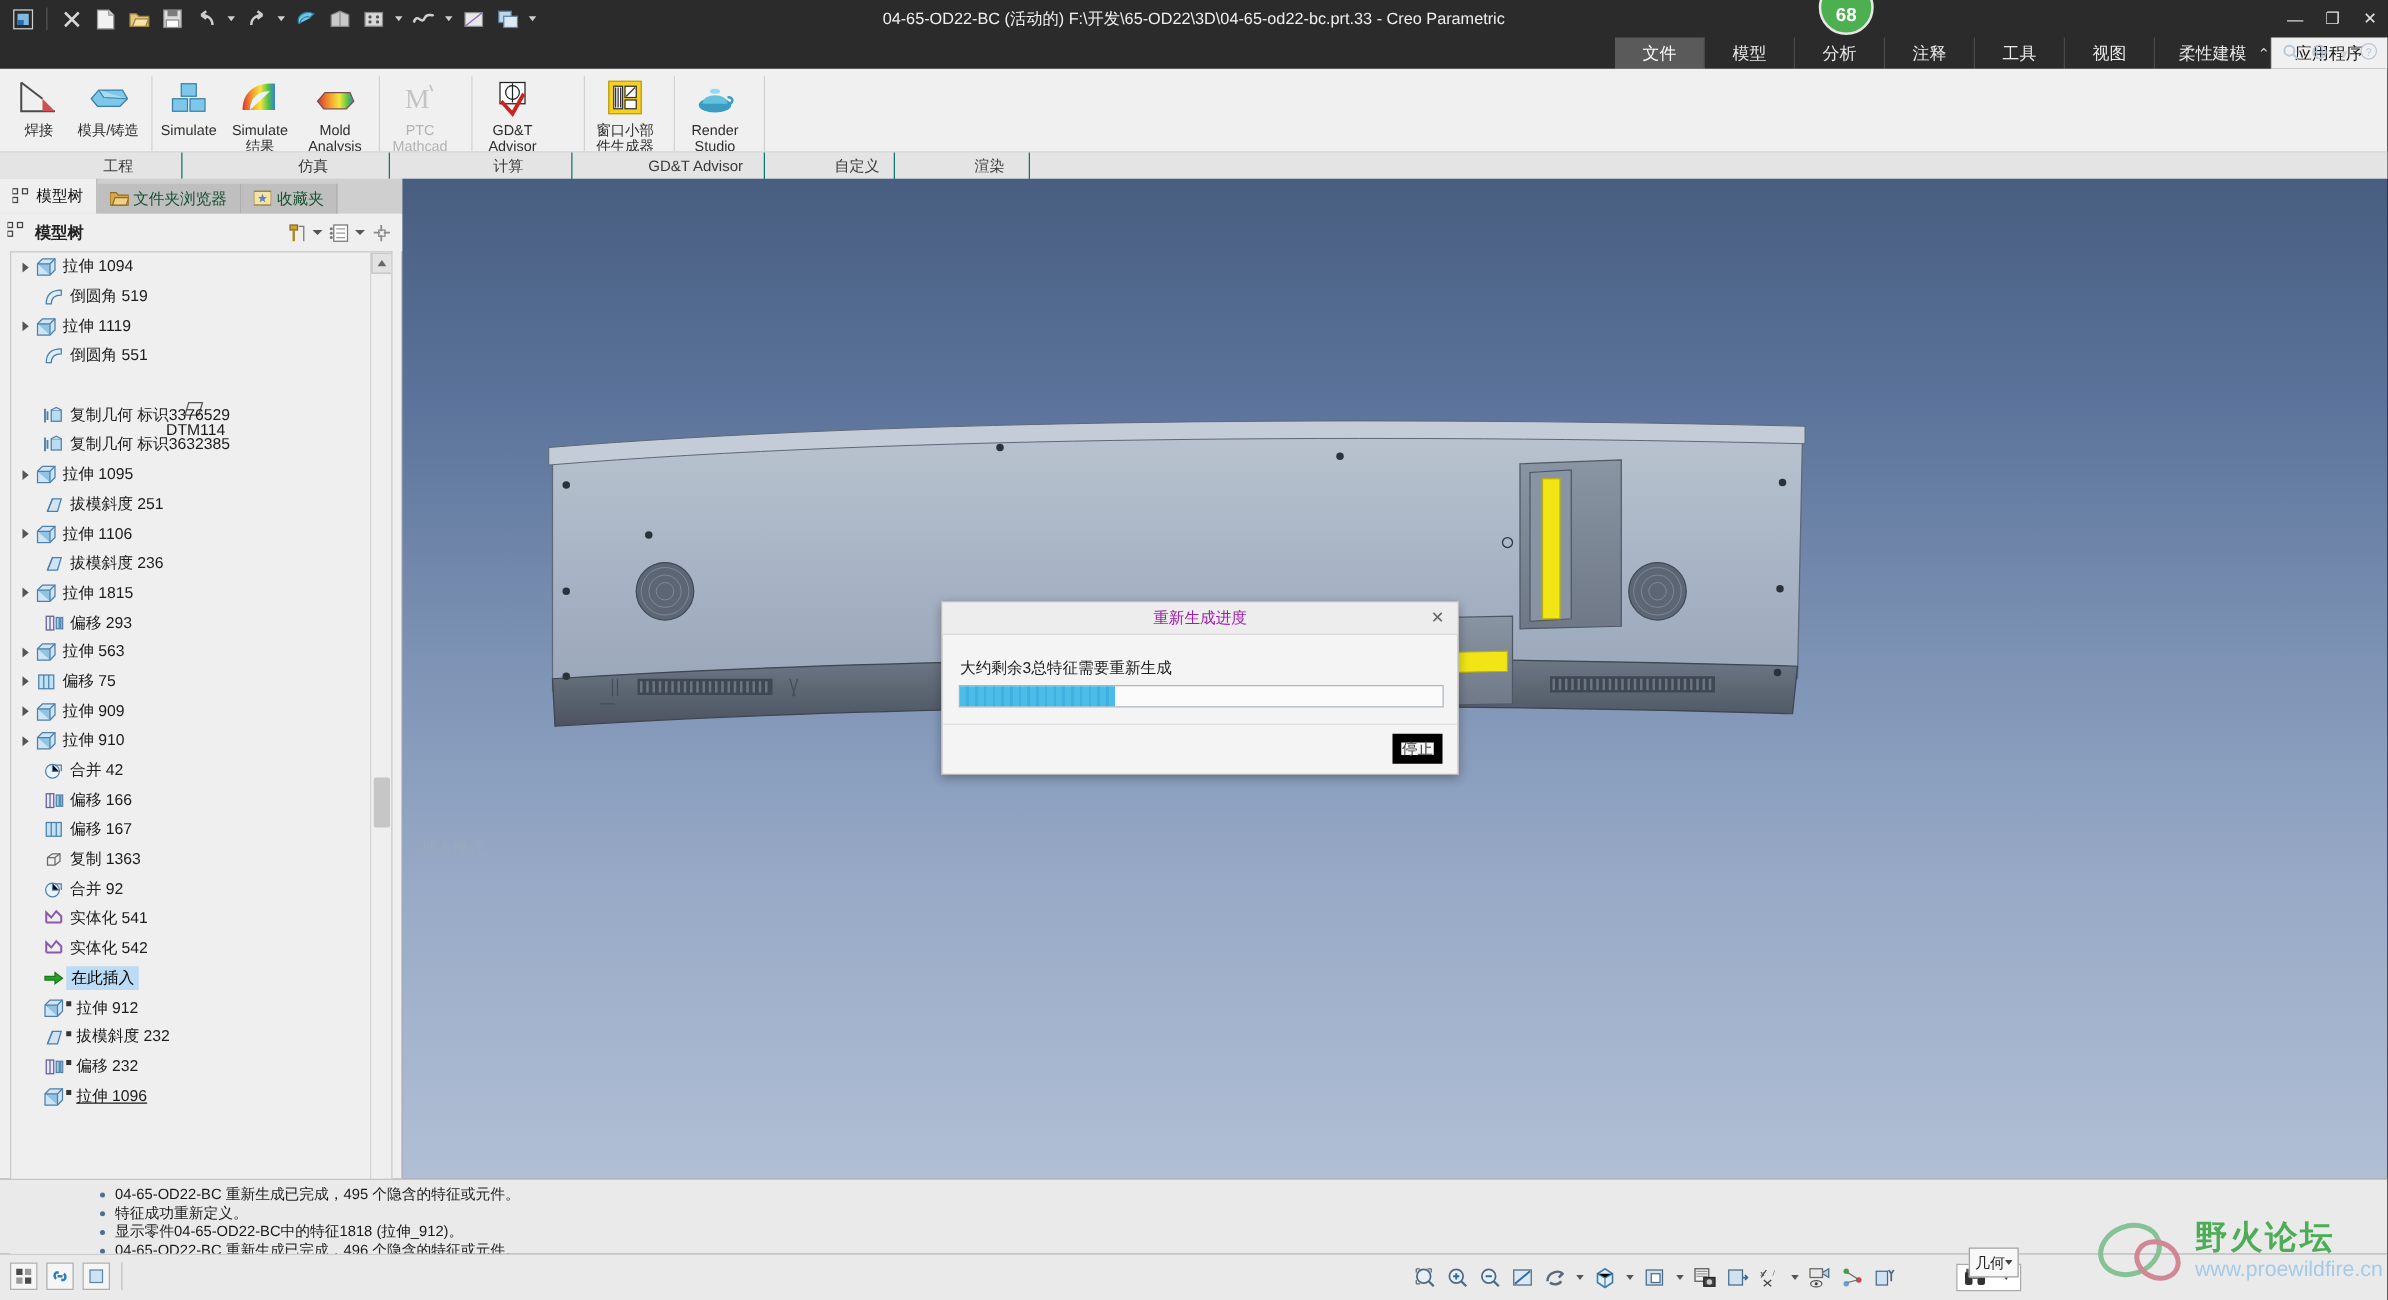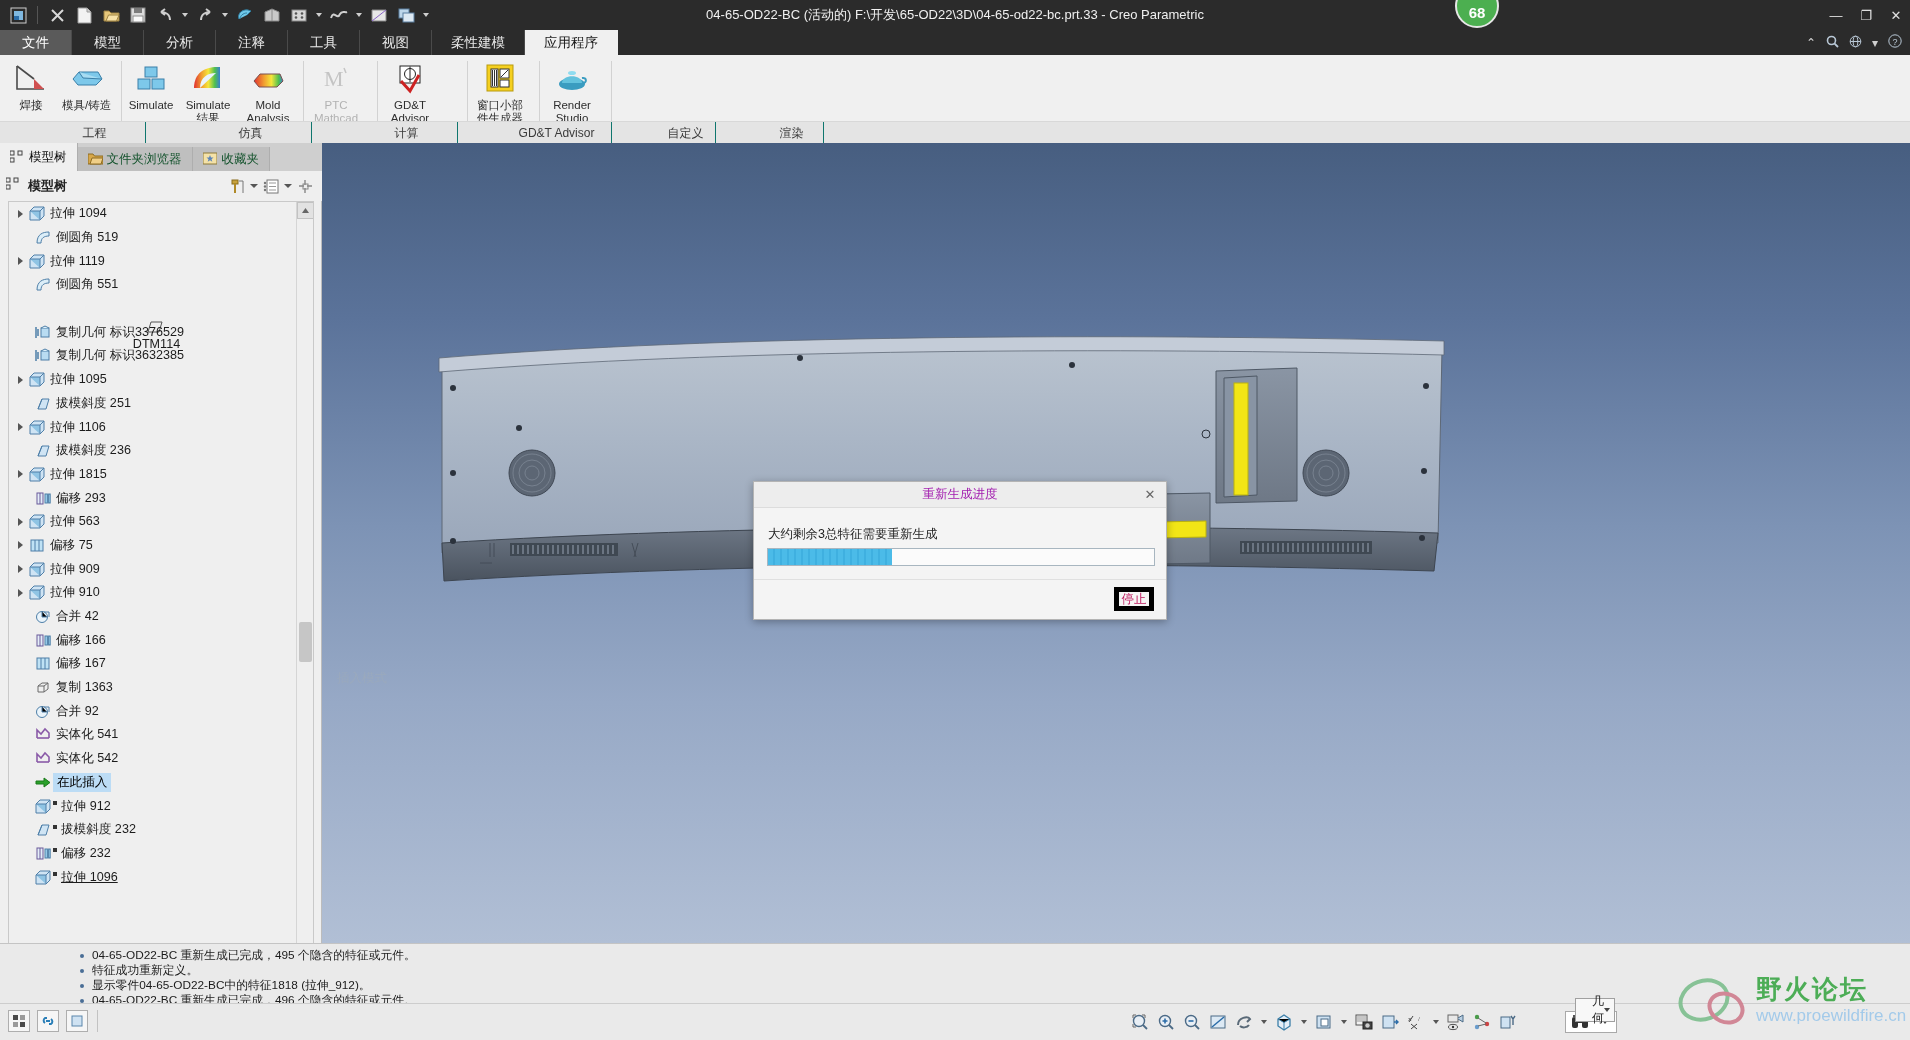--- a/index.html
+++ b/index.html
@@ -33,21 +33,21 @@
   .winbtn{ color:#e0e0e0; font-size:13px; cursor:pointer; width:16px; text-align:center; }
   .greenbadge{
     position:absolute; left:1455px; top:-16px; width:44px; height:44px; border-radius:50%;
     background:#4caf50; border:2px solid #e6e6e6; color:#fff; font-size:15px; font-weight:bold;
     display:flex; align-items:flex-end; justify-content:center; padding-bottom:5px;
   }
 
   
   .ribbon-tabs{
     position:absolute; left:0; top:30px; width:1910px; height:25px;
-    background:#2b2b2b; display:flex; align-items:stretch;
+    background:#2b2b2b; display:flex; align-items:stretch;justify-content:flex-end;
   }
   .rtab{
     min-width:72px; padding:0 19px; display:flex; align-items:center; justify-content:center;
     font-size:13.5px; color:#e9e9e9; cursor:pointer;
     border-right:1px solid #4a4a4a; position:relative;
   }
   .rtab.active{ background:#f0f0f0; color:#1a1a1a; border-right:1px solid #f0f0f0; }
   .rtab.file{ background:#5a5a5a; color:#ffffff; }
   .ribbon-right{ position:absolute; right:0; top:0; height:25px; display:flex; align-items:center; gap:10px; padding-right:8px;}
   .ribbon-right .ri{ color:#d0d0d0; font-size:12px; cursor:pointer; }
@@ -145,21 +145,21 @@
   .pbar{
     position:absolute; left:13px; top:66px; width:388px; height:18px;
     background:#fbfbfb; border:1px solid #a8b6c0;
   }
   .pfill{
     height:100%; background:repeating-linear-gradient(90deg,#4bbbe8 0px,#4bbbe8 5px,#3fb0e0 5px,#3fb0e0 7px);
   }
   .dlg-foot{ position:absolute; left:0; bottom:0; width:100%; height:40px; border-top:1px solid #e0e0e0; }
   .dlg-btn{
     position:absolute; right:12px; top:7px; width:40px; height:24px;
-    background:#f6f6f6; border:5px solid #000000; font-size:12.5px; color:#be185d;
+    background:#f6f6f6; border:7px solid #000000; font-size:12.5px; color:#404040;
     display:flex; align-items:center; justify-content:center; cursor:pointer;
   }
 
   
   .msgarea{
     position:absolute; left:0; top:943px; width:1910px; height:60px;
     background:#eaeaea; border-top:1px solid #c4c4c4;
   }
   .msgline{ display:flex; align-items:center; height:15px; font-size:11.8px; color:#1a1a1a; padding-left:80px; }
   .msgline .bullet{ width:4px; height:4px; border-radius:50%; background:#4a6e96; margin-right:8px; flex:0 0 4px; }
@@ -183,21 +183,21 @@
   .sb-combo .cb-ic{ width:28px; display:flex; align-items:center; justify-content:center; }
   .sb-combo .cb-ar{ flex:1; display:flex; align-items:center; justify-content:center; }
   .sb-combo .cb-ar:after{ content:""; border-left:3.5px solid transparent; border-right:3.5px solid transparent; border-top:4px solid #444; }
 
   
   .watermark{ position:absolute; right:6px; top:972px; width:226px; height:66px; pointer-events:none; opacity:.92; }
   .wm-text{ position:absolute; left:78px; top:0px; font-size:26px; font-weight:bold; color:#3fa84a; letter-spacing:2px; font-family:"DejaVu Sans",sans-serif; }
   .wm-url{ position:absolute; left:78px; top:34px; font-size:17px; color:#9ec8ea; letter-spacing:0px; }
   .geom-combo{
     position:absolute; left:1575px; top:998px; width:40px; height:24px; border:1px solid #a0a0a0;
-    background:#f8f8f8; display:flex; align-items:center; font-size:12px; color:#222; padding-left:16px;
+    background:#f8f8f8; display:flex; align-items:center; font-size:12px; color:#222; padding-left:4px;
   }
   .geom-combo .ga{ position:absolute; right:4px; }
   .geom-combo .ga:after{ content:""; display:block; border-left:3.5px solid transparent; border-right:3.5px solid transparent; border-top:4px solid #444; }
 </style>
 </head>
 <body>
 
 <div class="titlebar">
   <div class="qat">
     <div class="qicon">

